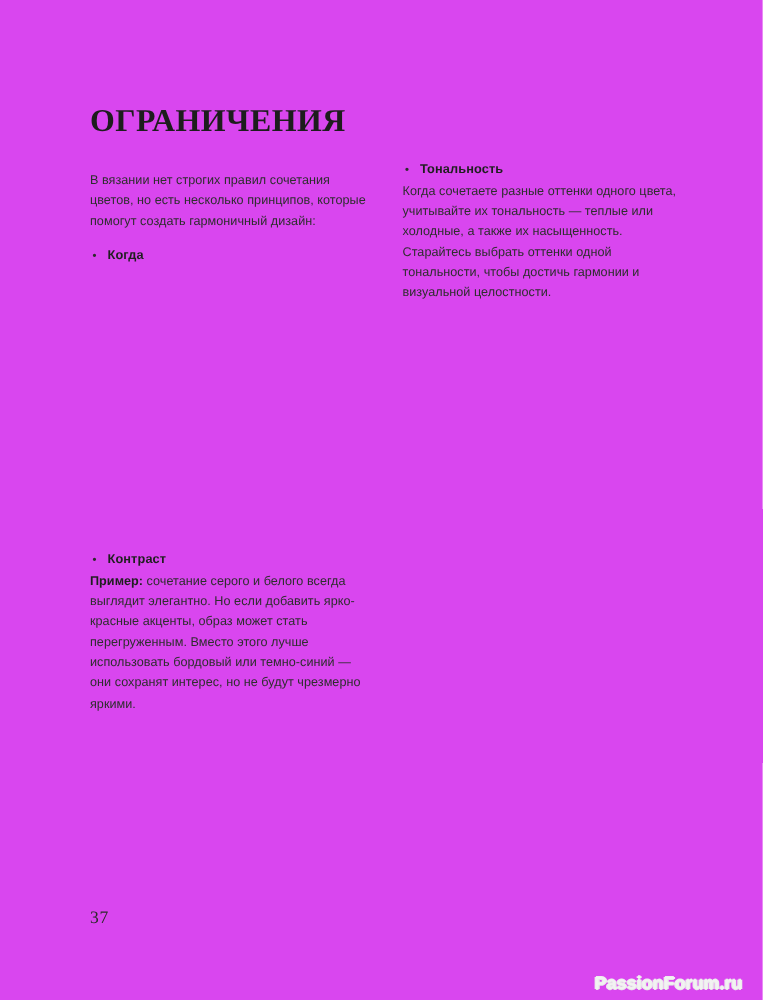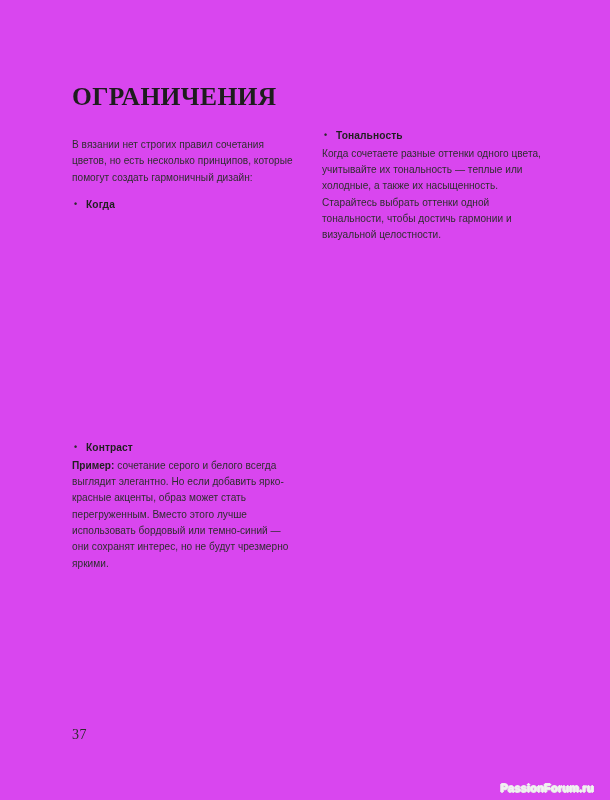--- a/index.html
+++ b/index.html
@@ -89,21 +89,21 @@
     color: #2b2b2b;
     letter-spacing: 0.5px;
   }
 
   
   .watermark {
     position: absolute;
     right: 16px;
     bottom: 6px;
     font-family: "Liberation Sans", sans-serif;
-    font-size: 11px;
+    font-size: 14px;
     font-weight: 700;
     letter-spacing: 0.2px;
     color: #f2f2f2;
     text-shadow:
        0 1px 0 #e6e6e6,
        1px 0 0 #ededed,
       -1px 0 0 #ededed,
        0 -1px 0 #ededed;
     user-select: none;
   }

